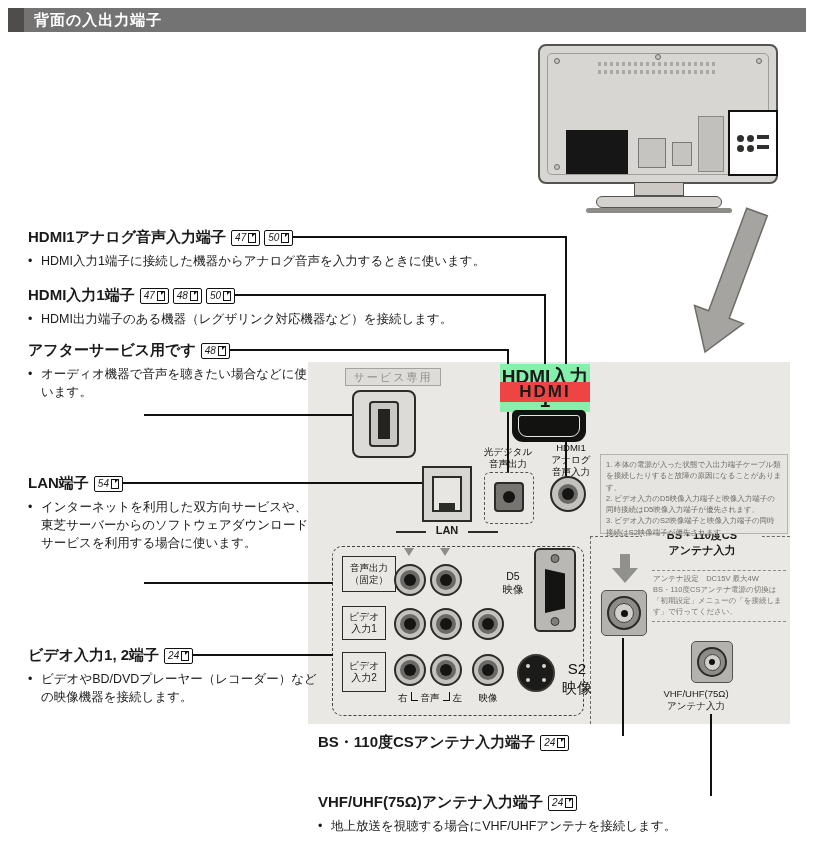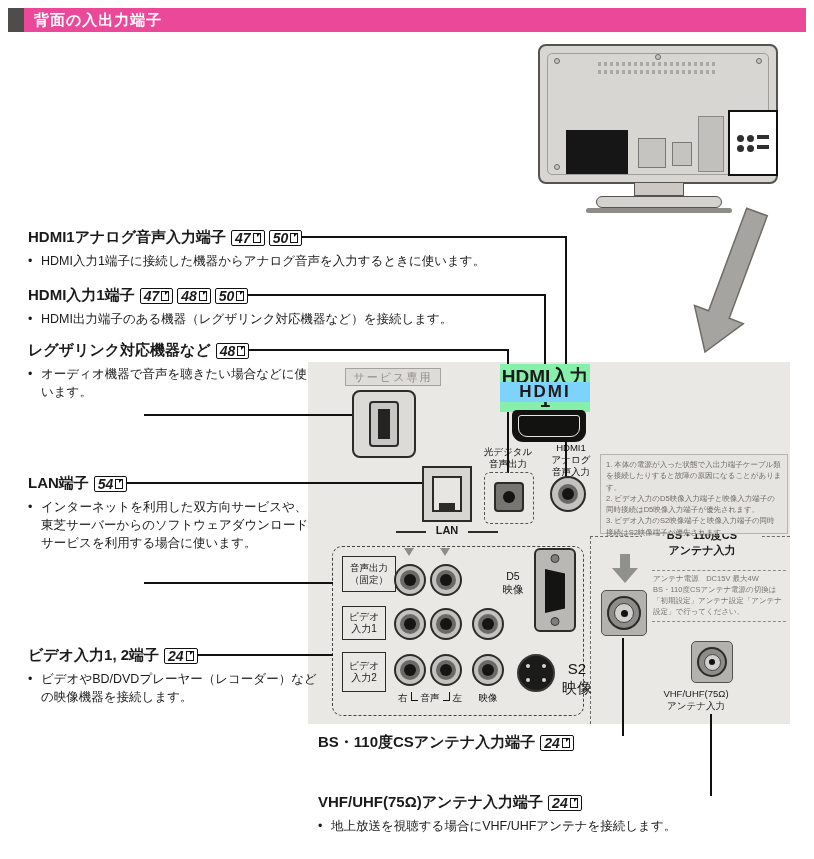--- a/index.html
+++ b/index.html
@@ -1,30 +1,30 @@
 <!DOCTYPE html>
 <html><head>
 <meta charset="utf-8">
 <style>
   * { margin:0; padding:0; box-sizing:border-box; }
   html,body { width:814px; height:859px; background:#fff; font-family:"Liberation Sans","DejaVu Sans",sans-serif; color:#1a1a1a; }
   #page { position:relative; width:814px; height:859px; overflow:hidden; background:#fff; }
 
   
-  .hdr { position:absolute; left:8px; top:8px; width:798px; height:24px; background:#ec4899; display:flex; align-items:center; }
+  .hdr { position:absolute; left:8px; top:8px; width:798px; height:24px; background:#737373; display:flex; align-items:center; }
   .hdr-accent { width:16px; height:24px; background:#4f4d4b; margin-right:10px; }
   .hdr-title { color:#fff; font-weight:bold; font-size:15px; letter-spacing:1px; }
 
   
   .sec { position:absolute; left:28px; }
   .sec-b { position:absolute; left:318px; }
   .sec-title { display:flex; align-items:center; font-size:15px; font-weight:bold; white-space:nowrap; }
   .sec-title-text { margin-right:5px; }
   .pref { display:inline-flex; align-items:center; border:1.6px solid #111; border-radius:2px; height:16px; padding:0 3px; margin-right:4px; background:#fff; }
-  .pref-num { font-size:14px; font-weight:bold; font-style:italic; }
+  .pref-num { font-size:10px; font-weight:normal; font-style:italic; }
   .pref-pg { width:8px; height:10px; border:1.2px solid #111; margin-left:2px; position:relative; background:#fff; }
   .pref-pg::after { content:""; position:absolute; right:-1px; top:-1px; width:0; height:0; border-left:4px solid #111; border-bottom:4px solid transparent; }
   .sec-body { margin-top:6px; font-size:12.5px; line-height:1.42; position:relative; padding-left:13px; }
   .sec-body::before { content:"•"; position:absolute; left:0; top:0; }
 
   
   .hline { position:absolute; height:1.5px; background:#111; }
   .vline { position:absolute; width:1.5px; background:#111; }
 
   
@@ -47,21 +47,21 @@
 
   
   .panel { position:absolute; left:308px; top:362px; width:482px; height:362px; background:#eae8e4; }
   .lbl { position:absolute; font-size:10px; line-height:1.25; text-align:center; white-space:pre-line; color:#111; z-index:1; }
   .tagbox { position:absolute; border:1.5px solid #2b2b28; display:flex; align-items:center; justify-content:center; text-align:center; font-size:10px; line-height:1.25; white-space:pre-line; z-index:1; }
   .svc-label { position:absolute; left:37px; top:6px; width:96px; height:18px; border:1px solid #a5a3a0; background:#dedcd8; color:#8f8d89; font-size:11px; display:flex; align-items:center; justify-content:center; letter-spacing:2px; }
   .svcport { position:absolute; left:44px; top:28px; width:64px; height:68px; border:2px solid #2b2b28; border-radius:8px; background:#dddbd7; display:flex; align-items:center; justify-content:center; z-index:1; }
   .svc-in { width:30px; height:46px; border:2px solid #2b2b28; border-radius:4px; background:#c9c7c3; display:flex; align-items:center; justify-content:center; }
   .svc-slot { width:12px; height:30px; background:#232321; }
   .hdmi-title { position:absolute; left:192px; top:2px; width:90px; text-align:center; font-size:19px; font-weight:bold; z-index:1; background:#86efac; }
-  .hdmi-logo { position:absolute; left:192px; top:20px; width:90px; text-align:center; font-size:17px; font-weight:bold; letter-spacing:2px; z-index:1; background:#7dd3fc; }
+  .hdmi-logo { position:absolute; left:192px; top:20px; width:90px; text-align:center; font-size:17px; font-weight:bold; letter-spacing:2px; z-index:1; background:#ef4444; }
   .hdmiport { position:absolute; left:204px; top:48px; width:74px; height:32px; background:#121210; border-radius:5px 5px 11px 11px; z-index:1; }
   .hdmiport-in { position:absolute; left:6px; top:5px; right:6px; bottom:5px; border:1.5px solid #e8e6e2; border-radius:3px 3px 9px 9px; }
   .optdash { position:absolute; left:176px; top:110px; width:50px; height:52px; border:1.5px dashed #55534f; border-radius:6px; z-index:1; }
   .optport { position:absolute; left:186px; top:120px; width:30px; height:30px; background:#77756f; border:2px solid #2b2b28; border-radius:4px; display:flex; align-items:center; justify-content:center; z-index:1; }
   .optport::after { content:""; width:12px; height:12px; border-radius:50%; background:#141412; }
   .rca { position:absolute; width:32px; height:32px; border:2.5px solid #2b2b28; border-radius:50%; background:#c4c2be; display:flex; align-items:center; justify-content:center; z-index:1; }
   .rca::after { content:""; width:12px; height:12px; border-radius:50%; background:#151513; box-shadow:0 0 0 4px #6b6966; }
   .rca.big { width:36px; height:36px; }
   .lanport { position:absolute; left:114px; top:104px; width:50px; height:56px; background:#d8d6d2; border:2px solid #2b2b28; display:flex; align-items:center; justify-content:center; z-index:1; }
   .lan-in { width:30px; height:36px; border:2px solid #2b2b28; background:#e8e6e2; position:relative; }
@@ -222,22 +222,22 @@
   </div>
   <div class="fplate" style="left:293px;top:228px;width:46px;height:46px;">
     <div class="fring">
           <div class="fring2">
             <div class="fhole"></div>
           </div>
         </div>
   </div>
 
   <div class="pwr">
-    <div>アンテナ電源　DC15V 最大4W</div>
-    <div>BS・110度CSアンテナ電源の切換は「初期設定」アンテナ設定「アンテナ設定」で行ってください。</div>
+    <div>アンテナ設定　DC15V 最大4W</div>
+    <div>BS・110度CSアンテナ電源の切換は「初期設定」メニューの「を接続します」で行ってください。</div>
   </div>
 
   <div class="fplate" style="left:383px;top:279px;width:42px;height:42px;">
     <div class="fring" style="width:30px;height:30px;">
           <div class="fring2" style="width:17px;height:17px;">
             <div class="fhole" style="width:6px;height:6px;"></div>
           </div>
         </div>
   </div>
   <div class="vhf-label">VHF/UHF(75Ω)
@@ -290,21 +290,21 @@
     <span class="pref">
           <span class="pref-num">50</span>
           <span class="pref-pg"></span>
         </span>
   </div>
   <div class="sec-body" style="width:510px;">HDMI出力端子のある機器（レグザリンク対応機器など）を接続します。</div>
 </div>
 
 <div class="sec" style="top:341px;">
   <div class="sec-title">
-    <span class="sec-title-text">レグザリンク対応機器など</span>
+    <span class="sec-title-text">アフターサービス用です</span>
     <span class="pref">
           <span class="pref-num">48</span>
           <span class="pref-pg"></span>
         </span>
   </div>
   <div class="sec-body" style="width:282px;">オーディオ機器で音声を聴きたい場合などに使います。</div>
 </div>
 
 
 <div class="sec" style="top:474px;">

